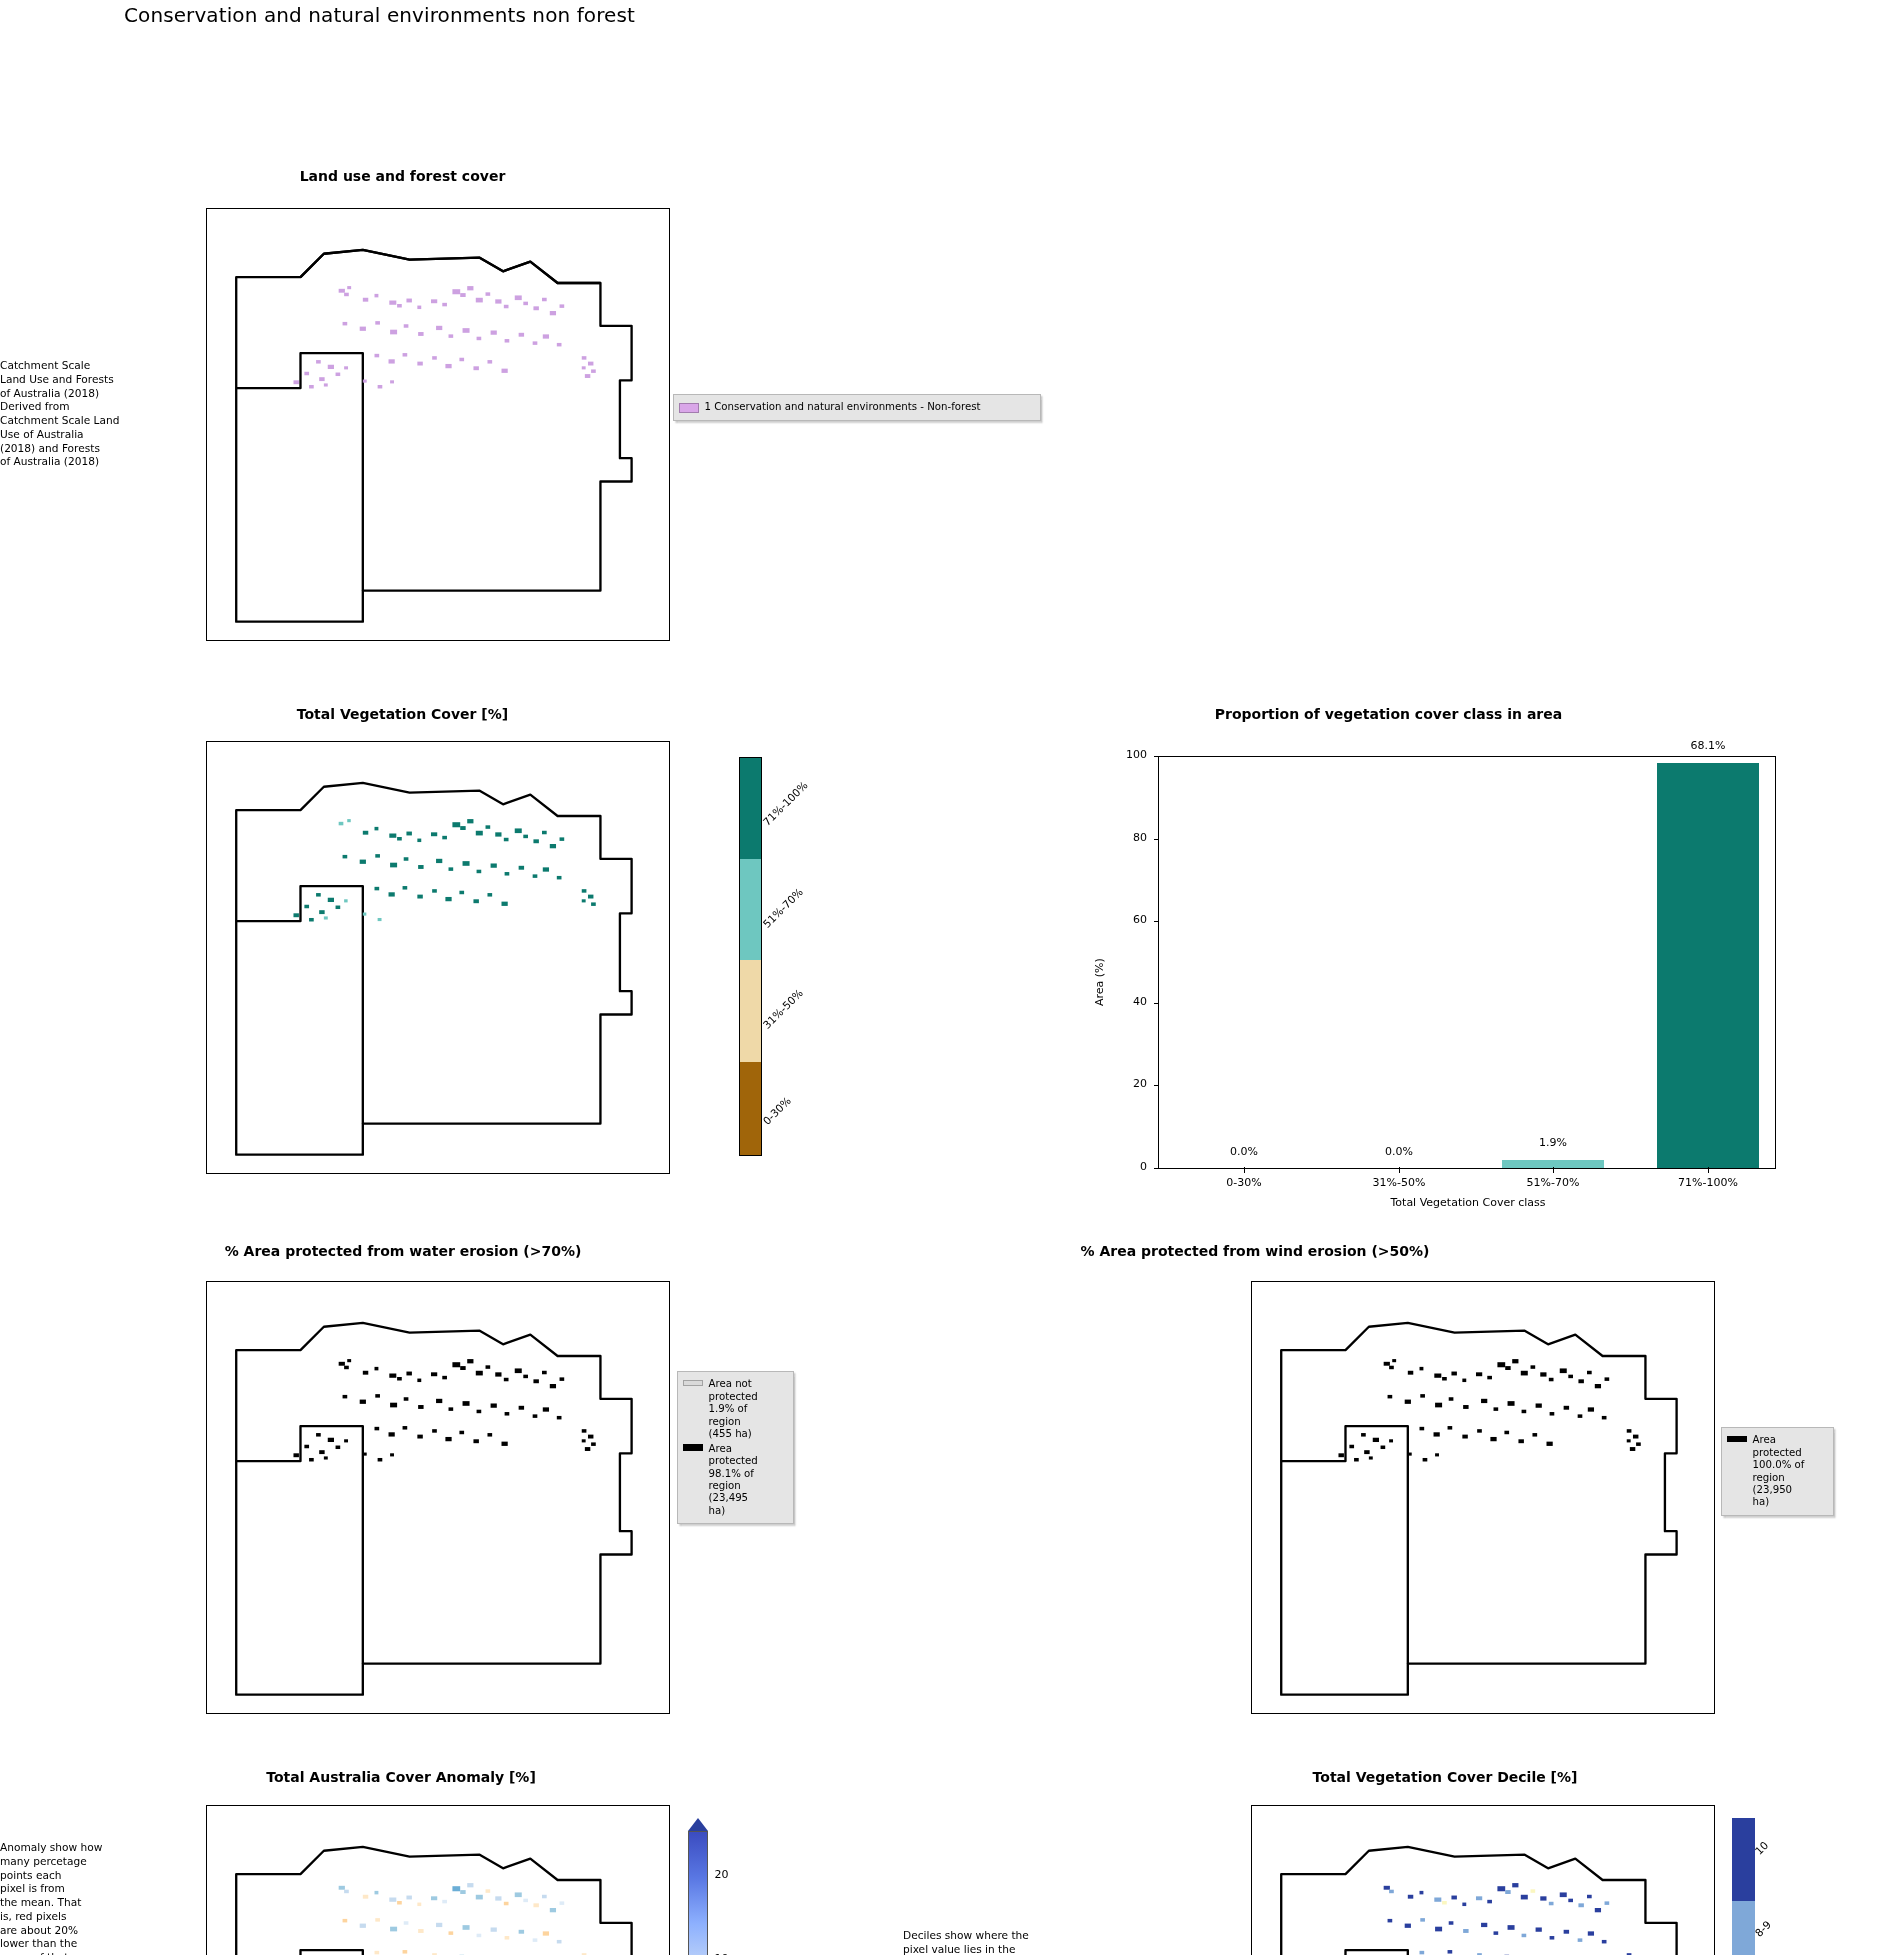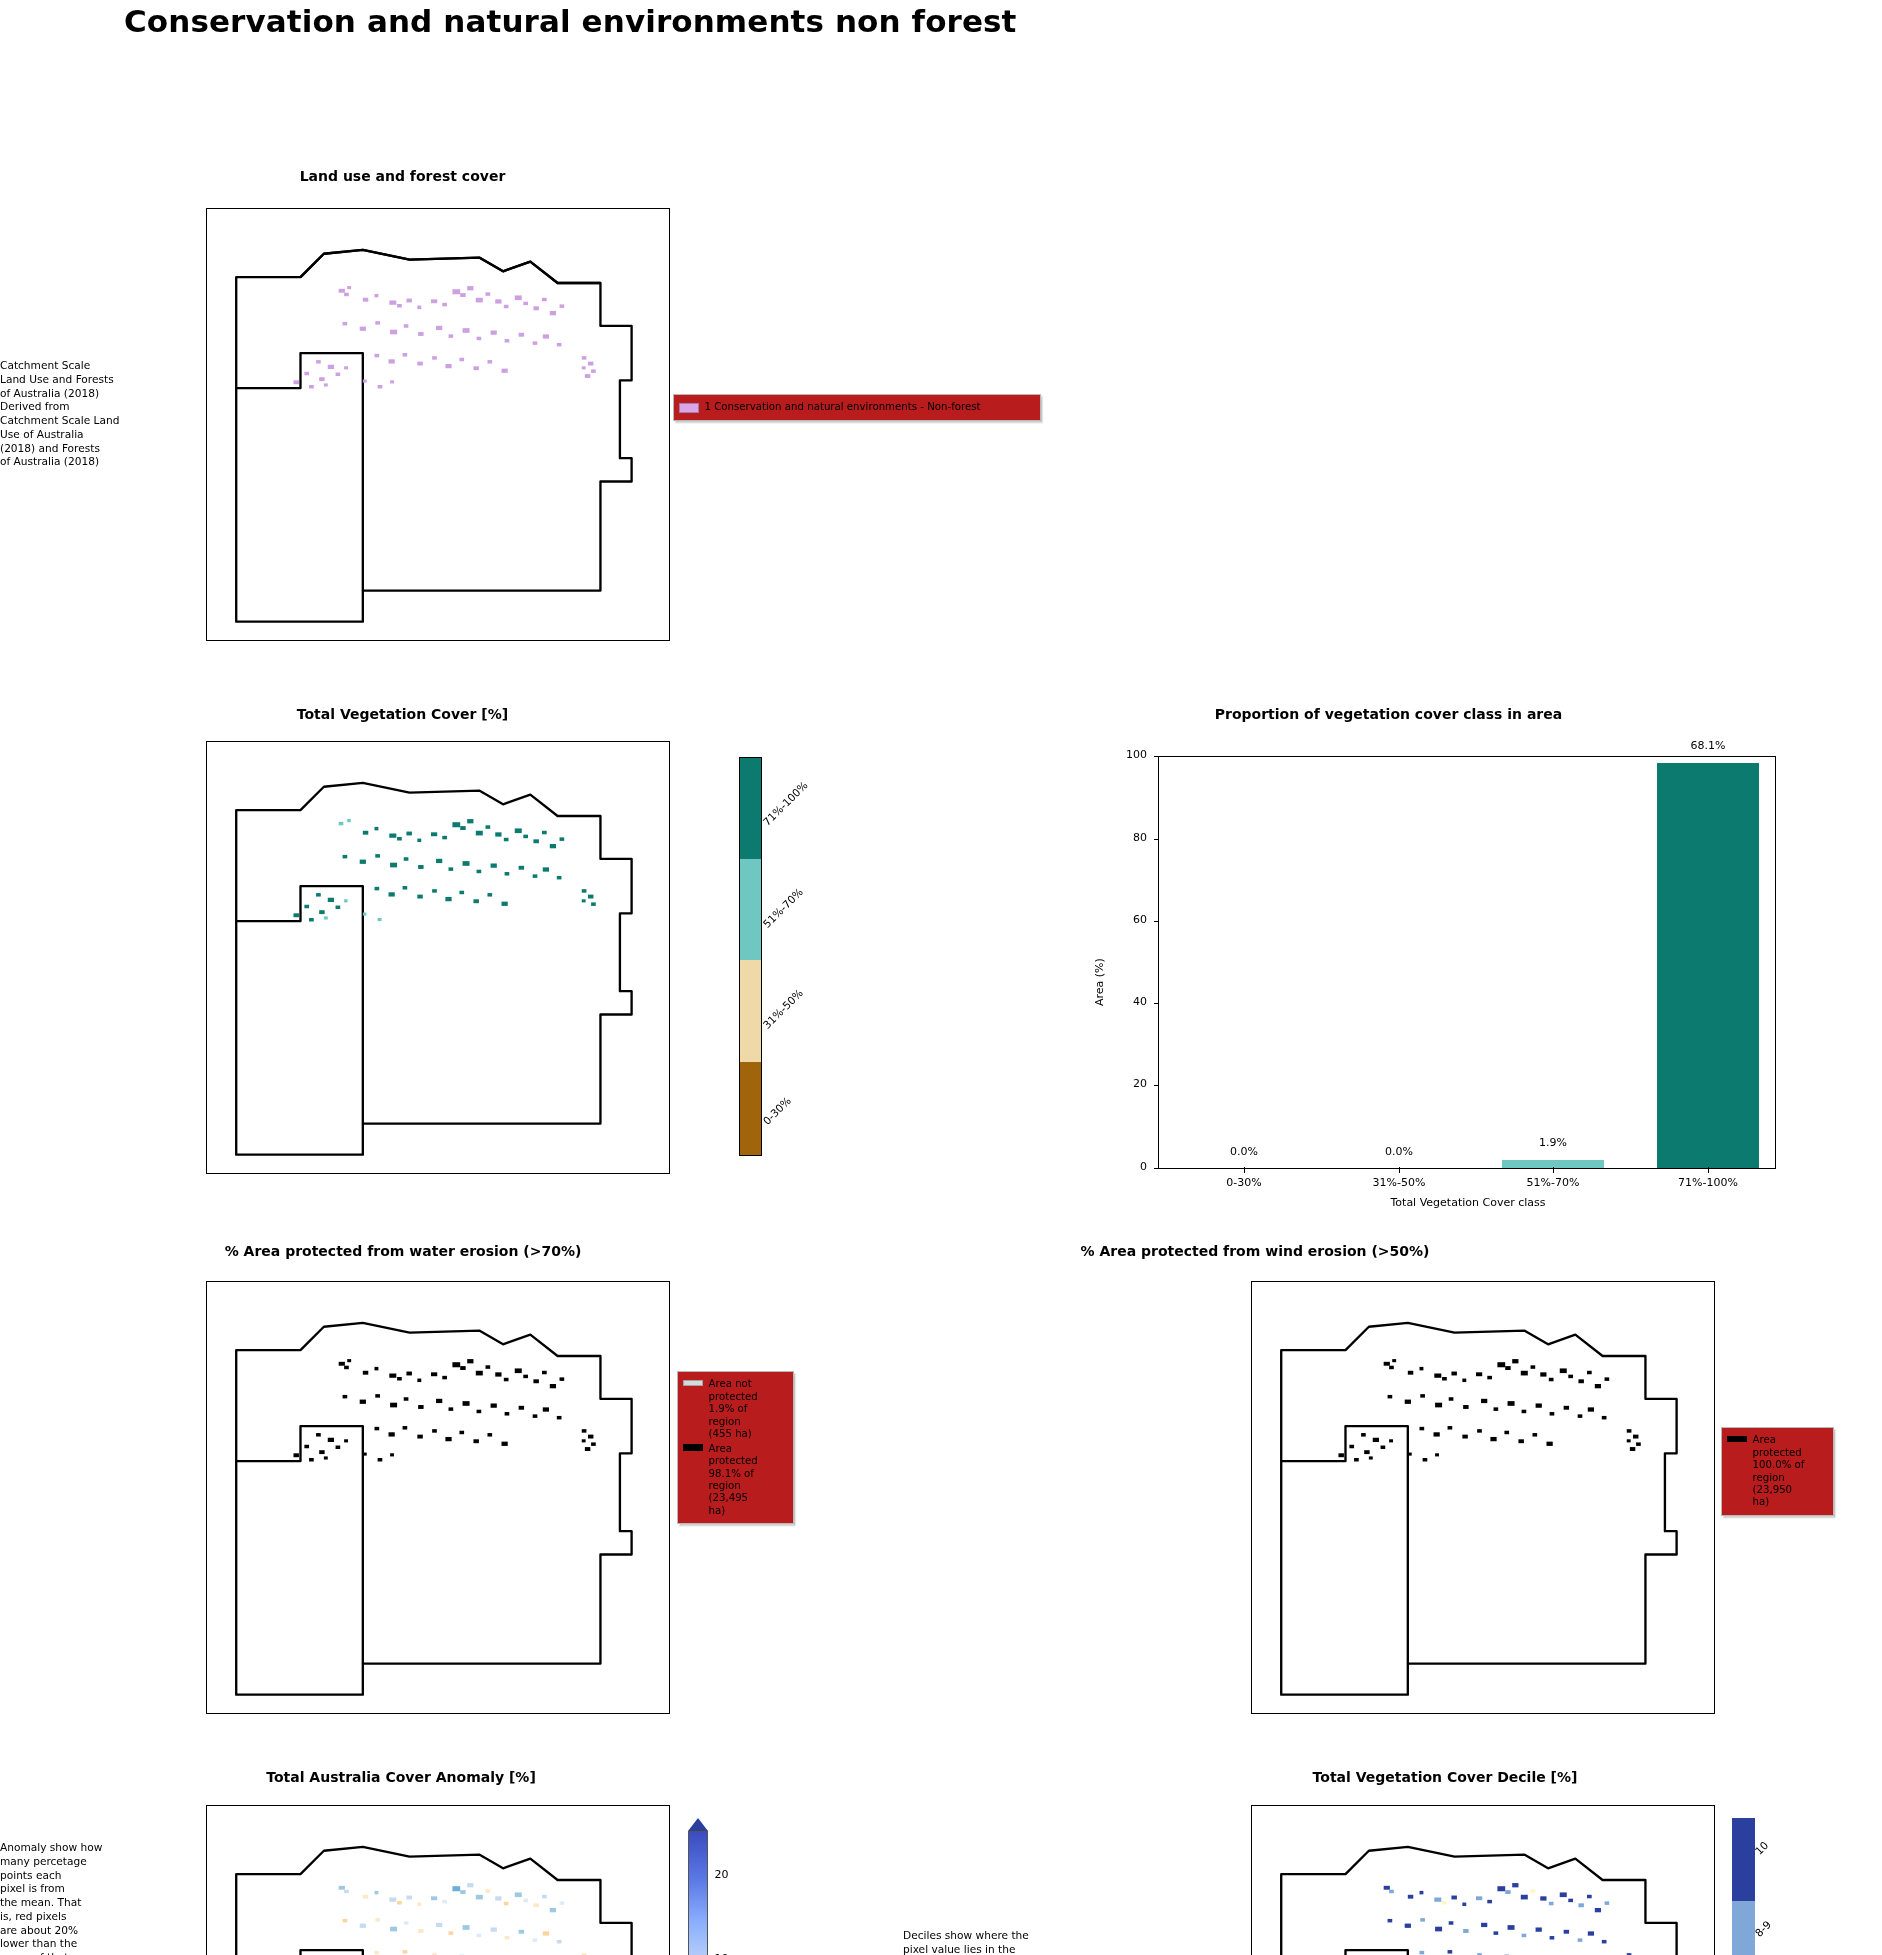--- a/index.html
+++ b/index.html
@@ -17,22 +17,22 @@
     height: 2471px;
     background: #ffffff;
     overflow: hidden;
   }
   .abs { position: absolute; }
 
   .page-title {
     position: absolute;
     left: 124px;
     top: 3.1px;
-    font-size: 31px;
-    font-weight: bold;
+    font-size: 20px;
+    font-weight: normal;
     letter-spacing: 0.1px;
   }
 
   .panel-title {
     position: absolute;
     font-size: 14px;
     font-weight: bold;
     text-align: center;
     white-space: nowrap;
   }
@@ -51,21 +51,21 @@
     background: #ffffff;
     border: 1.2px solid #000000;
     box-sizing: border-box;
     overflow: hidden;
   }
   .mapframe svg { display: block; width: 100%; height: 100%; }
 
   
   .legend-box {
     position: absolute;
-    background: #b91c1c;
+    background: #e5e5e5;
     border: 0.8px solid #b8b8b8;
     box-sizing: border-box;
     box-shadow: 1.6px 2px 1.6px rgba(0,0,0,0.22);
     padding: 3.9px 4.7px;
     font-size: 10.2px;
     line-height: 1.22;
   }
   .legend-row { display: flex; align-items: flex-start; margin: 2.3px 0; }
   .legend-swatch {
     flex: 0 0 auto;

